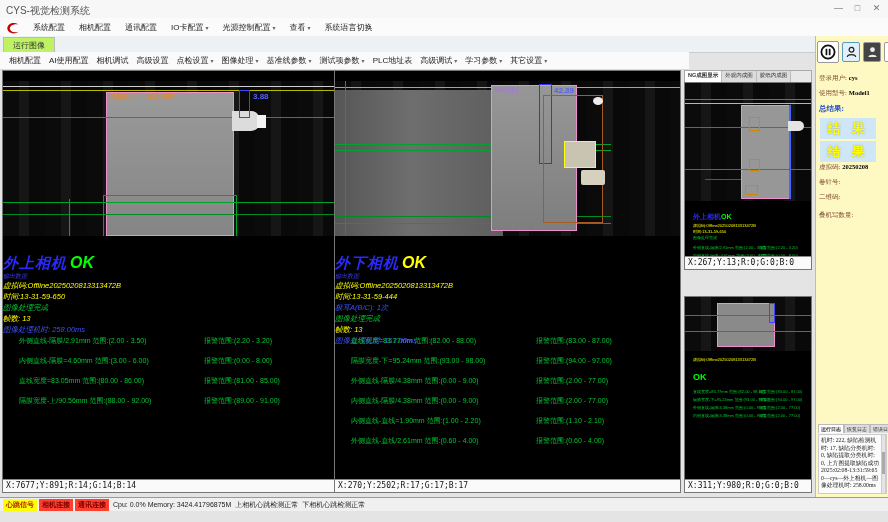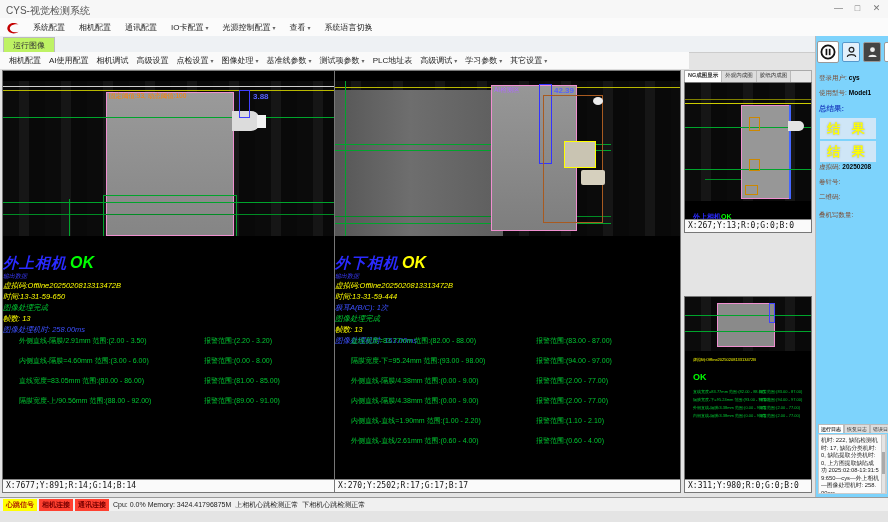--- a/index.html
+++ b/index.html
@@ -51,30 +51,30 @@
   .rows{position:absolute;left:16px;top:265px;right:2px;}
   .mrow{position:relative;height:20px;font-size:7px;color:#00c832;white-space:nowrap;}
   .mcell{position:absolute;left:0;}
   .acell{position:absolute;left:185px;}
 
   
   .thumb-tabs{position:absolute;left:684px;top:70px;width:128px;height:12px;background:#e8e8e8;display:flex;border:1px solid #aaa;border-bottom:none;box-sizing:border-box;}
   .ttab{font-size:5.5px;padding:1px 3px 0;color:#333;background:#ddd;border-right:1px solid #bbb;white-space:nowrap;cursor:default;}
   .ttab.active{background:#fff;font-weight:bold;}
   .thumb{position:absolute;left:684px;width:128px;background:#000;border:1px solid #777;box-sizing:border-box;overflow:hidden;}
-  .thumb-top{top:82px;height:151px;}
+  .thumb-top{top:82px;height:188px;}
   .thumb-bottom{top:296px;height:197px;}
   .mini-title{font-size:7px;font-weight:bold;color:#2a2aff;}
   .mini-ok{font-size:7px;font-weight:bold;color:#00ff00;}
   .tline{font-size:4px;line-height:6px;white-space:nowrap;}
   .tinyrows .mrow{height:8px;font-size:4px;}
   .tinyrows .acell{left:66px;}
 
   
-  .sidebar{position:absolute;left:815px;top:36px;width:73px;height:461px;background:#7dd3fc;border-left:1px solid #bbb;box-sizing:border-box;}
+  .sidebar{position:absolute;left:815px;top:36px;width:73px;height:461px;background:#fef9c3;border-left:1px solid #bbb;box-sizing:border-box;font-family:Liberation Serif, serif;}
   .btnrow{position:absolute;top:5px;left:1px;display:flex;gap:3px;align-items:center;}
   .sbtn{width:20px;height:20px;background:#fff;border:1px solid #999;border-radius:2px;display:flex;align-items:center;justify-content:center;cursor:default;}
   .sbtn.active{background:#e2f0fb;border-color:#5599cc;}
   .srow{position:absolute;left:3px;font-size:6.5px;color:#7d4a30;white-space:nowrap;}
   .sval{color:#000;font-weight:bold;font-size:6.5px;margin-left:2px;}
   .s-blue{color:#2753c8;font-weight:bold;}
   .result-badge{position:absolute;left:4px;width:56px;height:21px;background:#cfe6f7;color:#ffff00;
     font-size:13px;font-weight:bold;text-align:center;line-height:21px;letter-spacing:4px;text-shadow:0 0 2px #8899cc;}
   .logtabs{position:absolute;top:388px;left:2px;width:69px;display:flex;}
   .ltab{font-size:5px;padding:1px 2px;background:#ddd;border:1px solid #bbb;border-bottom:none;color:#333;white-space:nowrap;cursor:default;}

